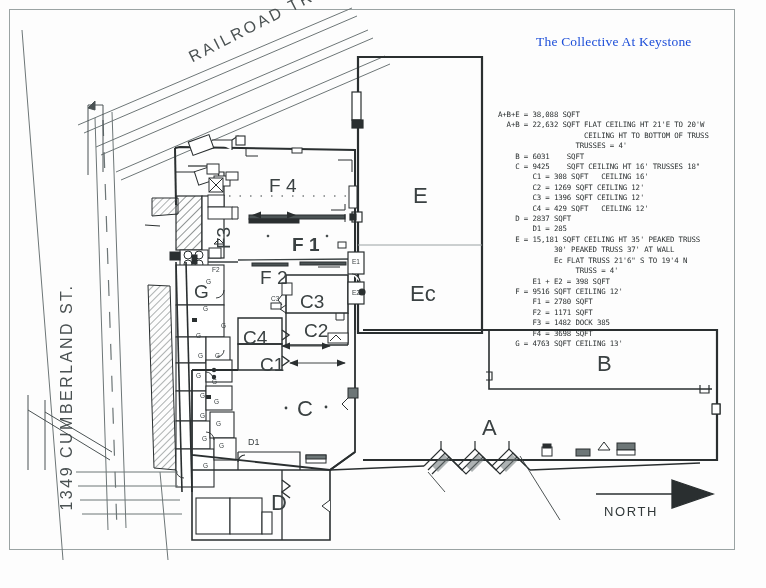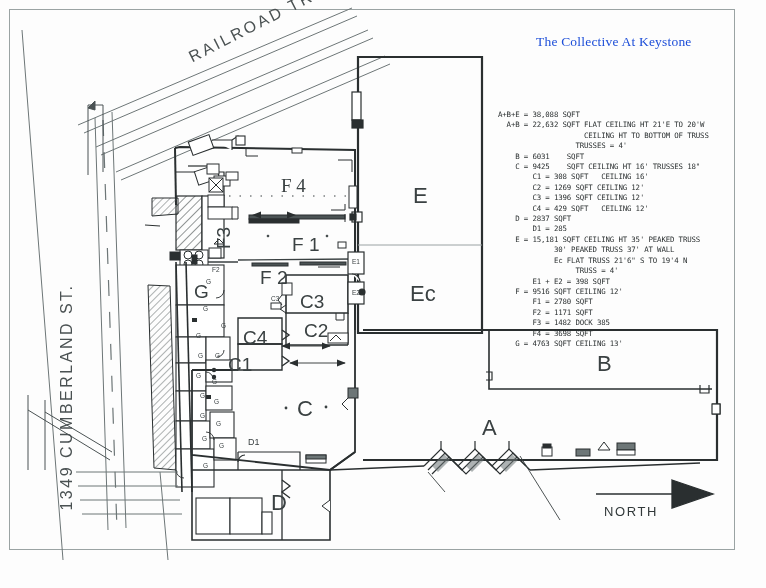--- a/index.html
+++ b/index.html
@@ -387,28 +387,28 @@
 
   <div class="txt" id="northword">NORTH</div>
 
   <div id="zone-layer">
       <div class="txt zone z-xl" style="left: 413px; top: 183px;">E</div>
       <div class="txt zone z-xl" style="left: 410px; top: 281px;">Ec</div>
       <div class="txt zone z-xl" style="left: 597px; top: 351px;">B</div>
       <div class="txt zone z-xl" style="left: 482px; top: 415px;">A</div>
       <div class="txt zone z-xl" style="left: 297px; top: 396px;">C</div>
       <div class="txt zone z-xl" style="left: 271px; top: 490px;">D</div>
-      <div class="txt zone z-lg" style="left: 281px; top: 175px; font-family: Liberation Serif, serif;">F 4</div>
-      <div class="txt zone z-lg" style="left: 292px; top: 234px;">F 1</div>
+      <div class="txt zone z-lg" style="left: 269px; top: 175px;">F 4</div>
+      <div class="txt zone z-lg" style="left: 292px; top: 234px; font-weight: bold;">F 1</div>
       <div class="txt zone z-lg" style="left: 260px; top: 267px;">F 2</div>
       <div class="txt zone z-lg" style="left: 213px; top: 227px; transform: rotate(-90deg);">F3</div>
       <div class="txt zone z-lg" style="left: 300px; top: 291px;">C3</div>
       <div class="txt zone z-lg" style="left: 304px; top: 320px;">C2</div>
       <div class="txt zone z-lg" style="left: 243px; top: 327px;">C4</div>
-      <div class="txt zone z-lg" style="left: 228px; top: 354px;">C1</div>
+      <div class="txt zone z-lg" style="left: 260px; top: 354px;">C1</div>
       <div class="txt zone z-lg" style="left: 194px; top: 281px;">G</div>
       <div class="txt zone z-xs" style="left: 352px; top: 258px;">E1</div>
       <div class="txt zone z-xs" style="left: 352px; top: 289px;">E2</div>
       <div class="txt zone z-sm" style="left: 248px; top: 437px;">D1</div>
       <div class="txt zone z-xs" style="left: 212px; top: 266px;">F2</div>
       <div class="txt zone z-xs" style="left: 271px; top: 295px;">C3</div>
       <div class="txt zone z-xs" style="left: 206px; top: 278px;">G</div>
       <div class="txt zone z-xs" style="left: 203px; top: 305px;">G</div>
       <div class="txt zone z-xs" style="left: 221px; top: 322px;">G</div>
       <div class="txt zone z-xs" style="left: 196px; top: 332px;">G</div>

